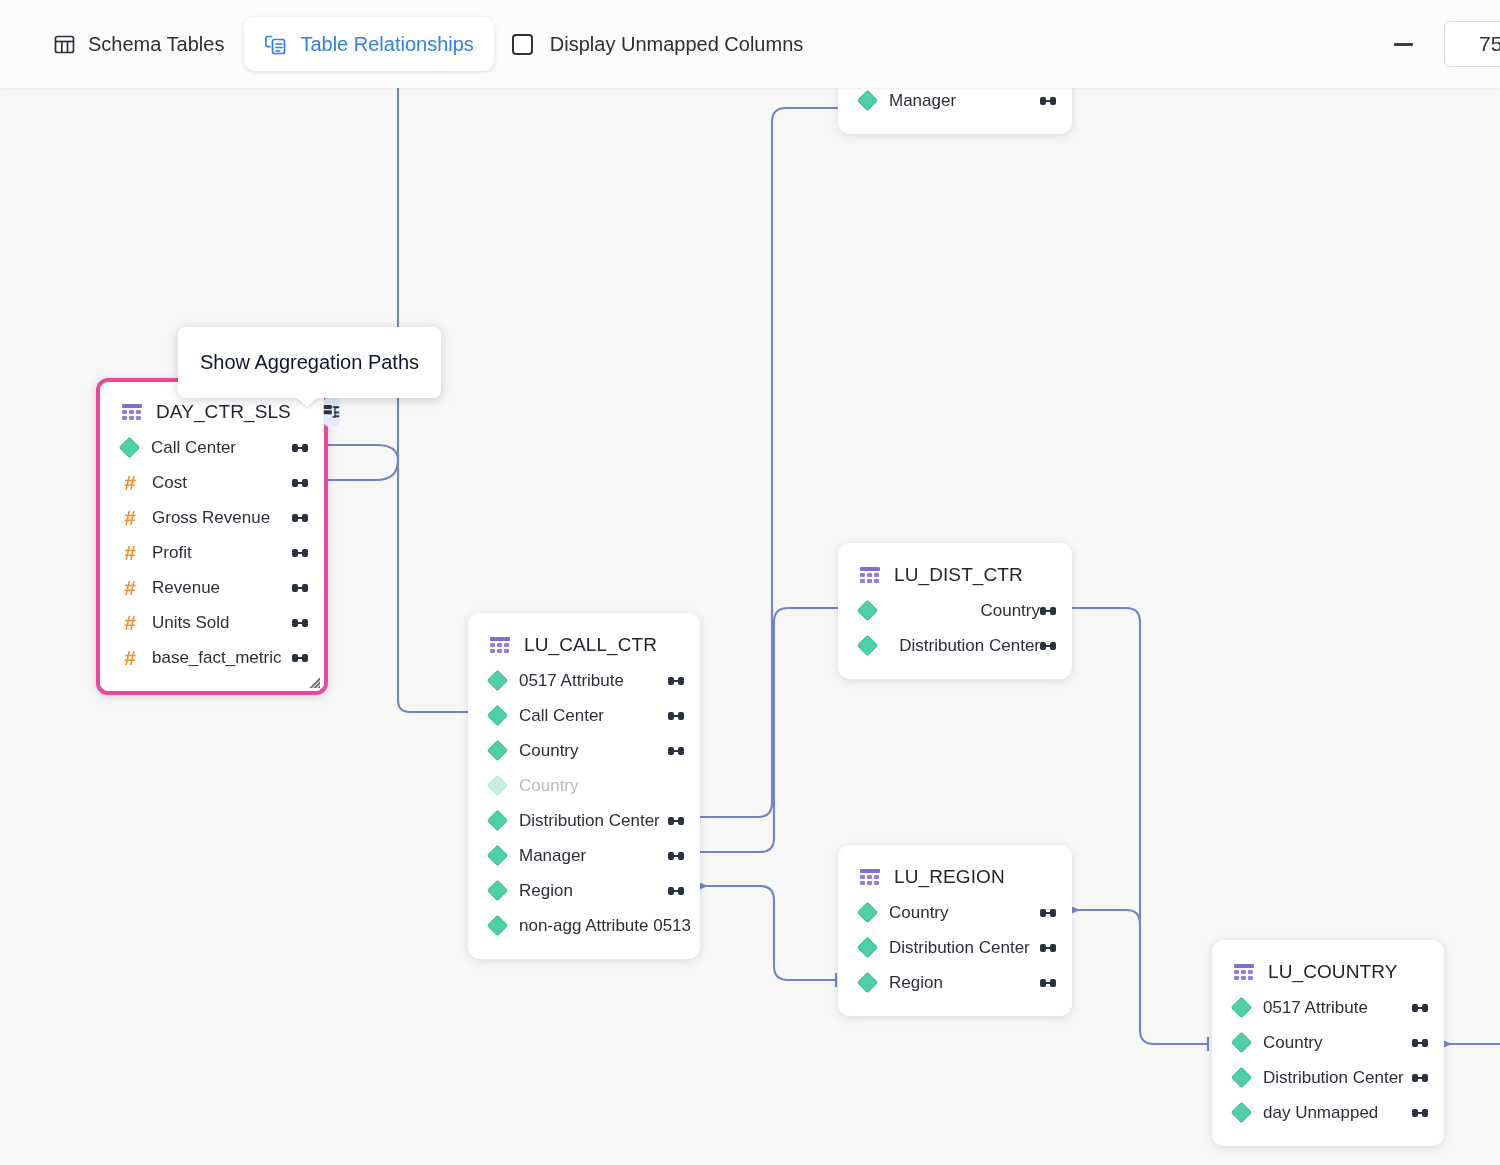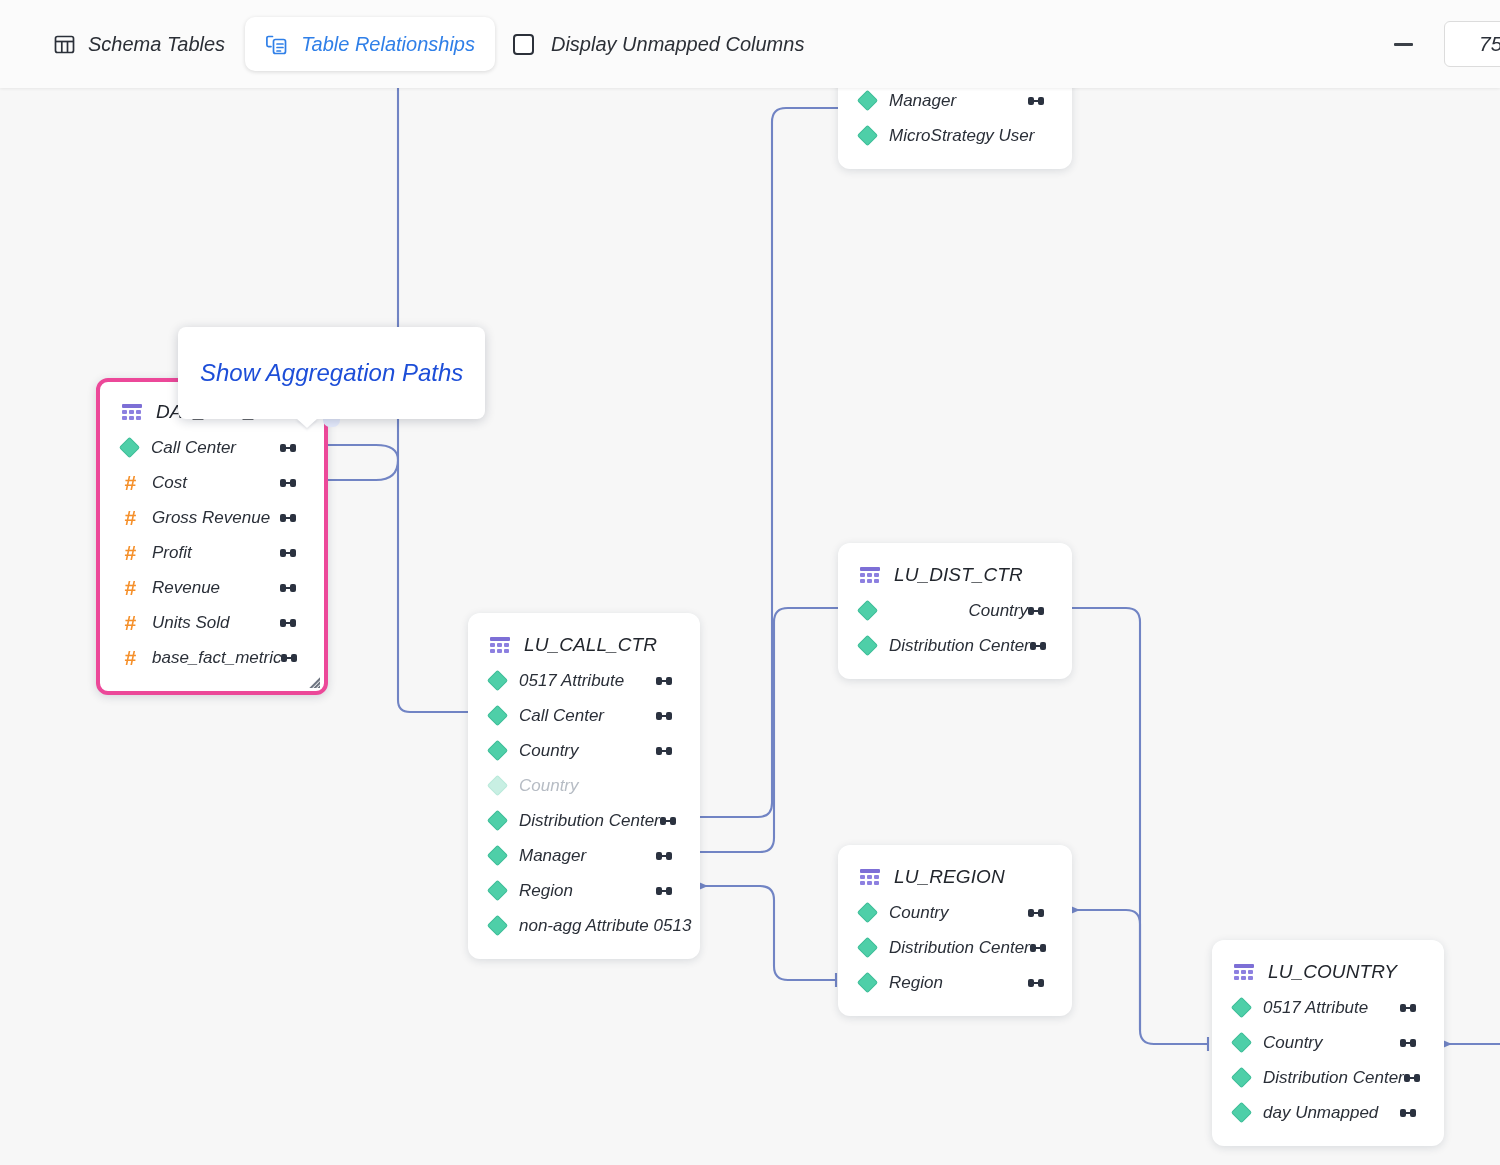--- a/index.html
+++ b/index.html
@@ -2,21 +2,21 @@
 <html><head>
 <meta charset="utf-8">
 <style>
   * { box-sizing: border-box; margin: 0; padding: 0; }
   html, body {
     width: 1500px; height: 1165px;
     font-family: "Liberation Sans", sans-serif;
     background: #f7f7f7;
     overflow: hidden;
   }
-  #stage { position: relative; width: 1500px; height: 905px; background: #f7f7f7; font-style: italic; }
+  #stage { position: relative; width: 1500px; height: 905px; background: #f7f7f7; }
 
   
   #toolbar {
     position: absolute; left: 0; top: 0; width: 1500px; height: 88px;
     background: #fbfbfb;
     box-shadow: 0 1px 3px rgba(0,0,0,0.07);
     z-index: 40;
     display: flex; align-items: center;
   }
   .tb-left { display: flex; align-items: center; padding-left: 34px; gap: 0; }
@@ -66,21 +66,21 @@
   }
   .card-title {
     display: flex; align-items: center; gap: 14px;
     padding: 6px 16px 6px 22px; height: 36px;
     font-size: 19px; color: #22262d; white-space: nowrap;
     position: relative;
   }
   .card-title .tname { letter-spacing: .1px; }
   .row {
     display: flex; align-items: center; height: 35px;
-    padding: 0 28px 0 22px; white-space: nowrap;
+    padding: 0 16px 0 22px; white-space: nowrap;
     font-size: 17px; color: #2a2f38;
   }
   .row .rlabel { flex: 1 1 auto; padding-left: 14px; }
   .row.muted .rlabel { color: #b6bcc4; }
 
   
   .tbl-icon { width: 20px; height: 17px; flex: 0 0 auto; position: relative; }
   .tbl-icon .bar { position:absolute; left:0; top:0; width:20px; height:4px; background:#7d6fd6; border-radius:1px; }
   .tbl-icon .cell { position:absolute; width:4.6px; height:4.6px; background:#8d80e0; border-radius:1px; }
   .diamond {
@@ -97,21 +97,21 @@
   
   .agg-btn {
     width: 30px; height: 30px; border-radius: 7px; background: #e4eafc;
     display: flex; align-items: center; justify-content: center; cursor: pointer;
     margin-left: 18px;
   }
   .tooltip {
     position: absolute; z-index: 60;
     background: #ffffff; border-radius: 8px;
     box-shadow: 0 2px 11px rgba(20,30,55,0.20);
-    padding: 32px 22px; font-size: 24px; color: #1d4ed8; white-space: nowrap;
+    padding: 24px 22px; font-size: 20px; color: #0f172a; white-space: nowrap;
   }
   .tooltip .tip-arrow {
     position: absolute; bottom: -9px; left: 118px;
     width: 0; height: 0; border-left: 11px solid transparent;
     border-right: 11px solid transparent; border-top: 10px solid #ffffff;
     filter: drop-shadow(0 2px 1px rgba(20,30,55,0.10));
   }
   
   .grip { position: absolute; right: 4px; bottom: 3px; width: 15px; height: 15px; overflow: hidden; }
   .grip i { position: absolute; right: -2px; background: #6d7480; height: 1.6px; width: 20px; transform: rotate(-45deg); transform-origin: right bottom; }
@@ -208,24 +208,20 @@
   <div class="card" style="left:838px; top:55px; width:234px; padding-top:28px;" id="c0">
       <div class="row">
         <span class="diamond"></span>
         <span class="rlabel">Manager</span>
         <span class="link-icon">
           <i class="d l"></i>
           <i class="b"></i>
           <i class="d r"></i>
         </span>
       </div>
-      <div class="row">
-        <span class="diamond"></span>
-        <span class="rlabel">MicroStrategy User</span>
-      </div>
     </div>
 
   <div class="card selected" style="left:96px; top:378px; width:232px;" id="c1">
       <div class="card-title">
         <span class="tbl-icon">
           <i class="bar"></i>
           <i class="cell" style="left: 0px; top: 6px;"></i>
           <i class="cell" style="left: 7.2px; top: 6px;"></i>
           <i class="cell" style="left: 14.4px; top: 6px;"></i>
           <i class="cell" style="left: 0px; top: 12.2px;"></i>

